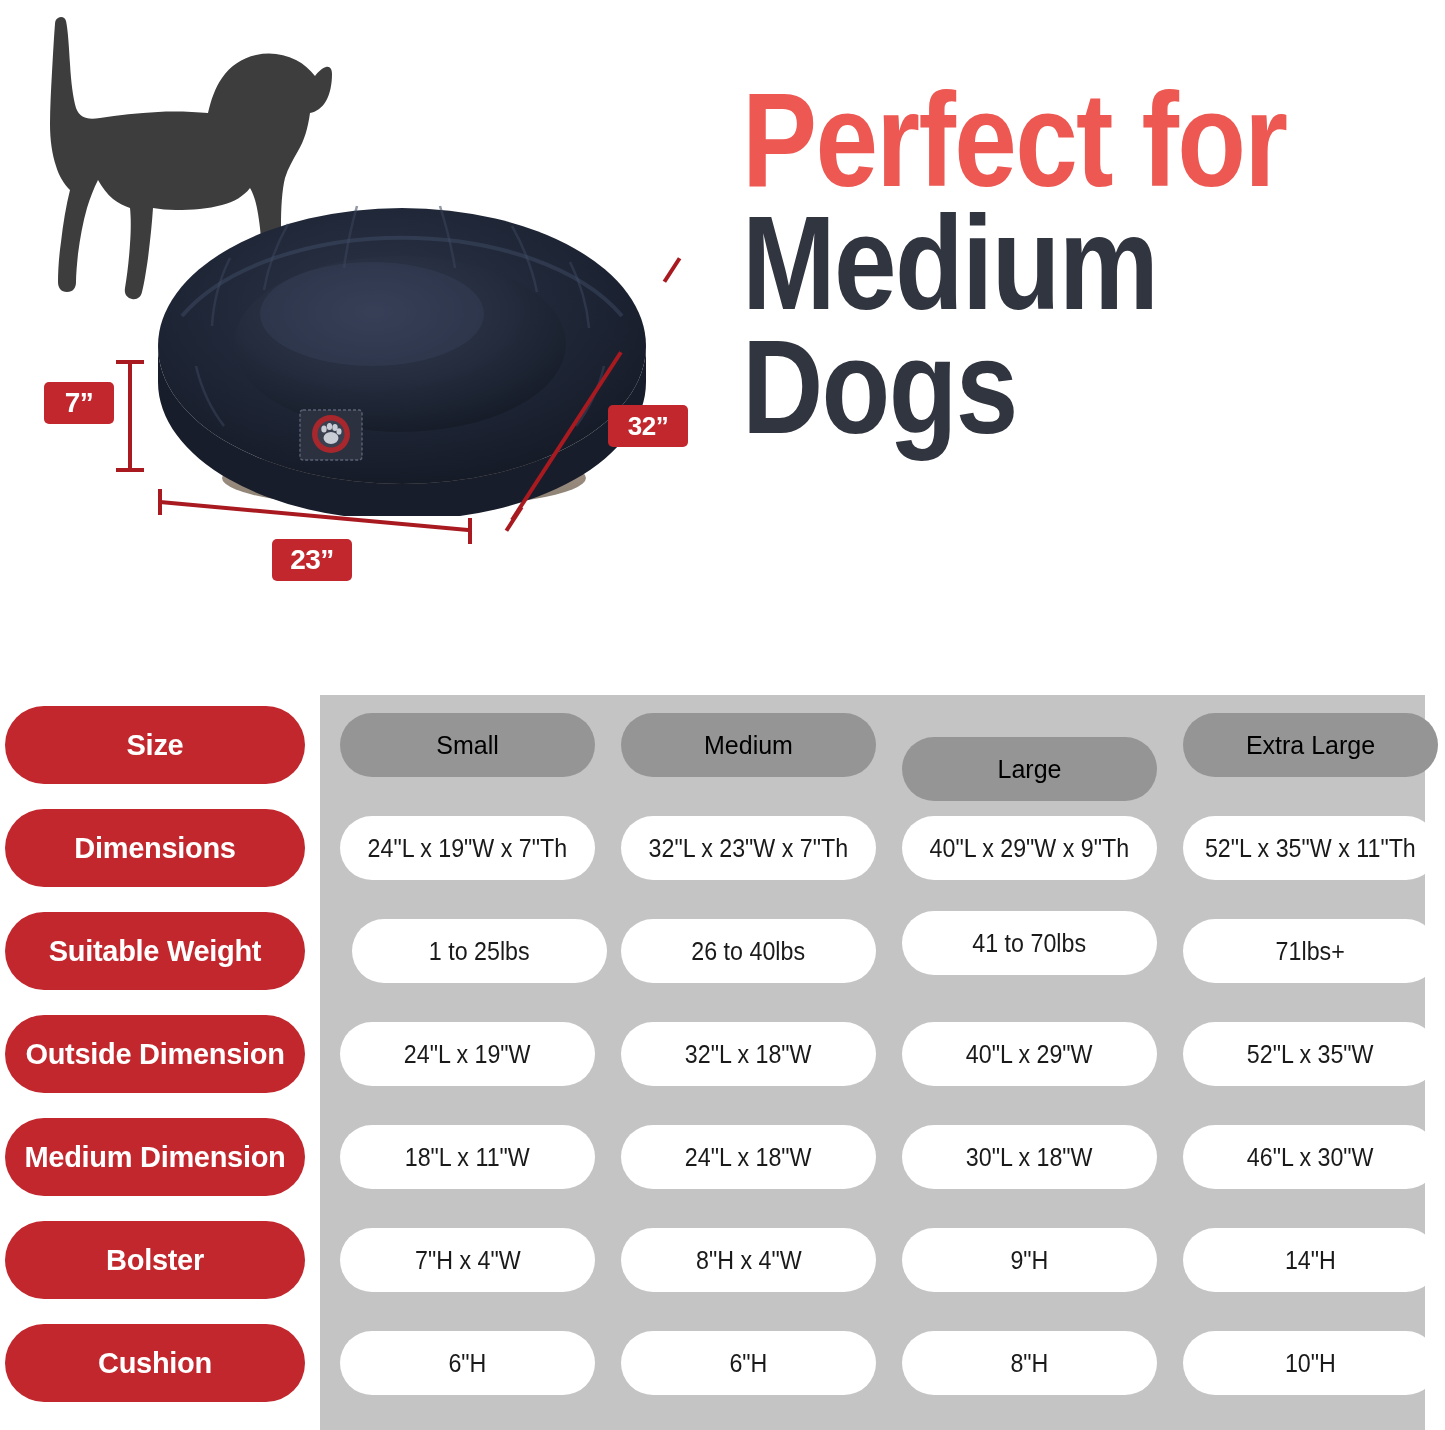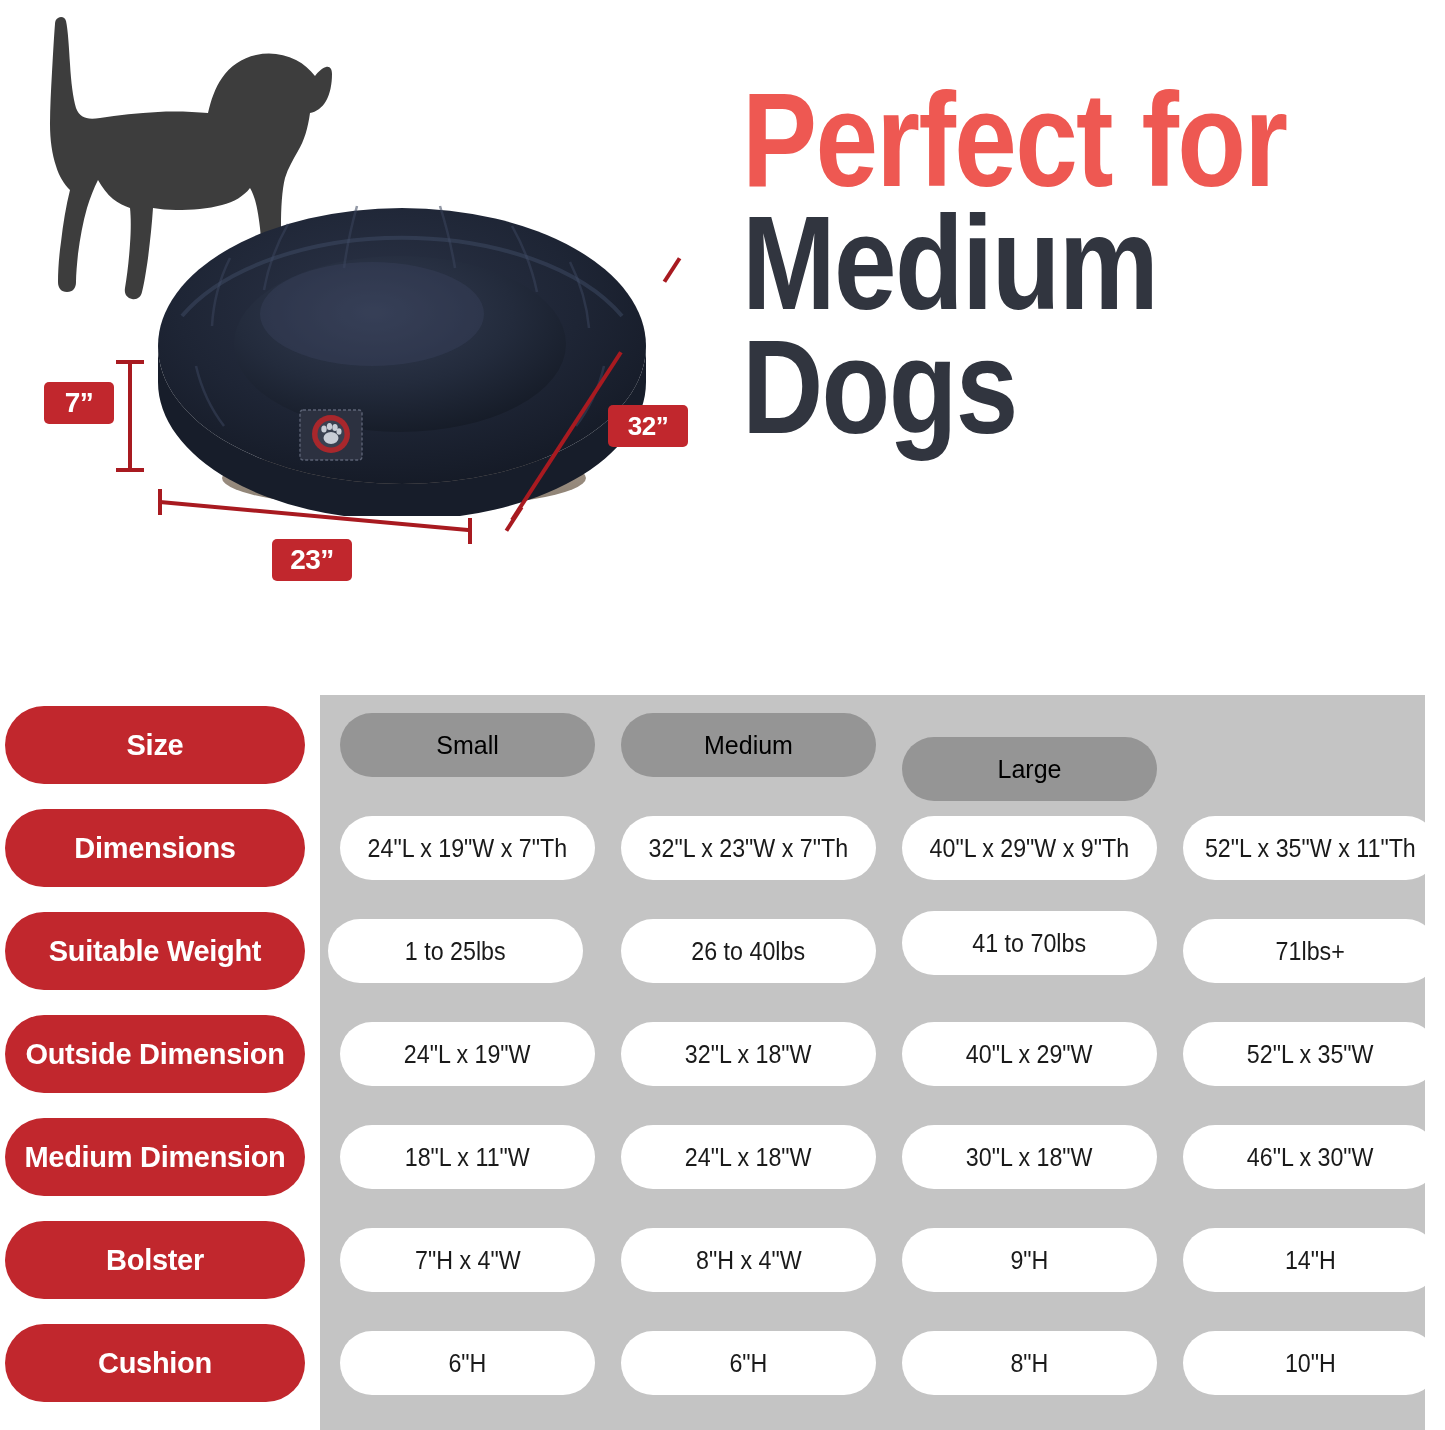--- a/index.html
+++ b/index.html
@@ -277,33 +277,34 @@
         <div class="row-label" style="top: 222px;">Suitable Weight</div>
         <div class="row-label" style="top: 325px;">Outside Dimension</div>
         <div class="row-label" style="top: 428px;">Medium Dimension</div>
         <div class="row-label" style="top: 531px;">Bolster</div>
         <div class="row-label" style="top: 634px;">Cushion</div>
       </div>
     <div id="cells-area">
         <div class="cell head" style="left: 20px; top: 23px;">Small</div>
         <div class="cell head" style="left: 301px; top: 23px;">Medium</div>
         <div class="cell head" style="left: 582px; top: 23px; margin-top: 24px;">Large</div>
+        <div class="cell head" style="left: 863px; top: 23px;">Extra Large</div>
         <div class="cell data" style="left: 20px; top: 126px;">
           <span>24"L x 19"W x 7"Th</span>
         </div>
         <div class="cell data" style="left: 301px; top: 126px;">
           <span>32"L x 23"W x 7"Th</span>
         </div>
         <div class="cell data" style="left: 582px; top: 126px;">
           <span>40"L x 29"W x 9"Th</span>
         </div>
         <div class="cell data" style="left: 863px; top: 126px;">
           <span>52"L x 35"W x 11"Th</span>
         </div>
-        <div class="cell data" style="left: 8px; top: 229px;">
+        <div class="cell data" style="left: 32px; top: 229px;">
           <span>1 to 25lbs</span>
         </div>
         <div class="cell data" style="left: 301px; top: 229px;">
           <span>26 to 40lbs</span>
         </div>
         <div class="cell data" style="left: 582px; top: 221px;">
           <span>41 to 70lbs</span>
         </div>
         <div class="cell data" style="left: 863px; top: 229px;">
           <span>71lbs+</span>

